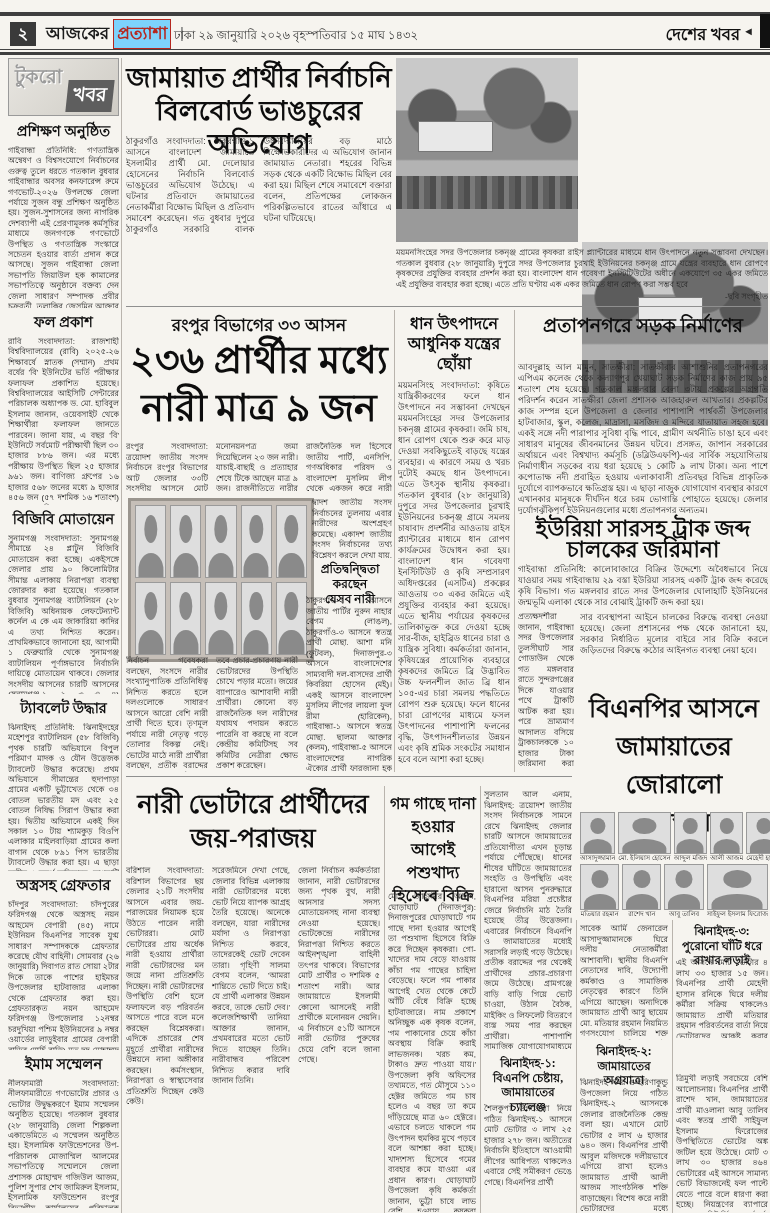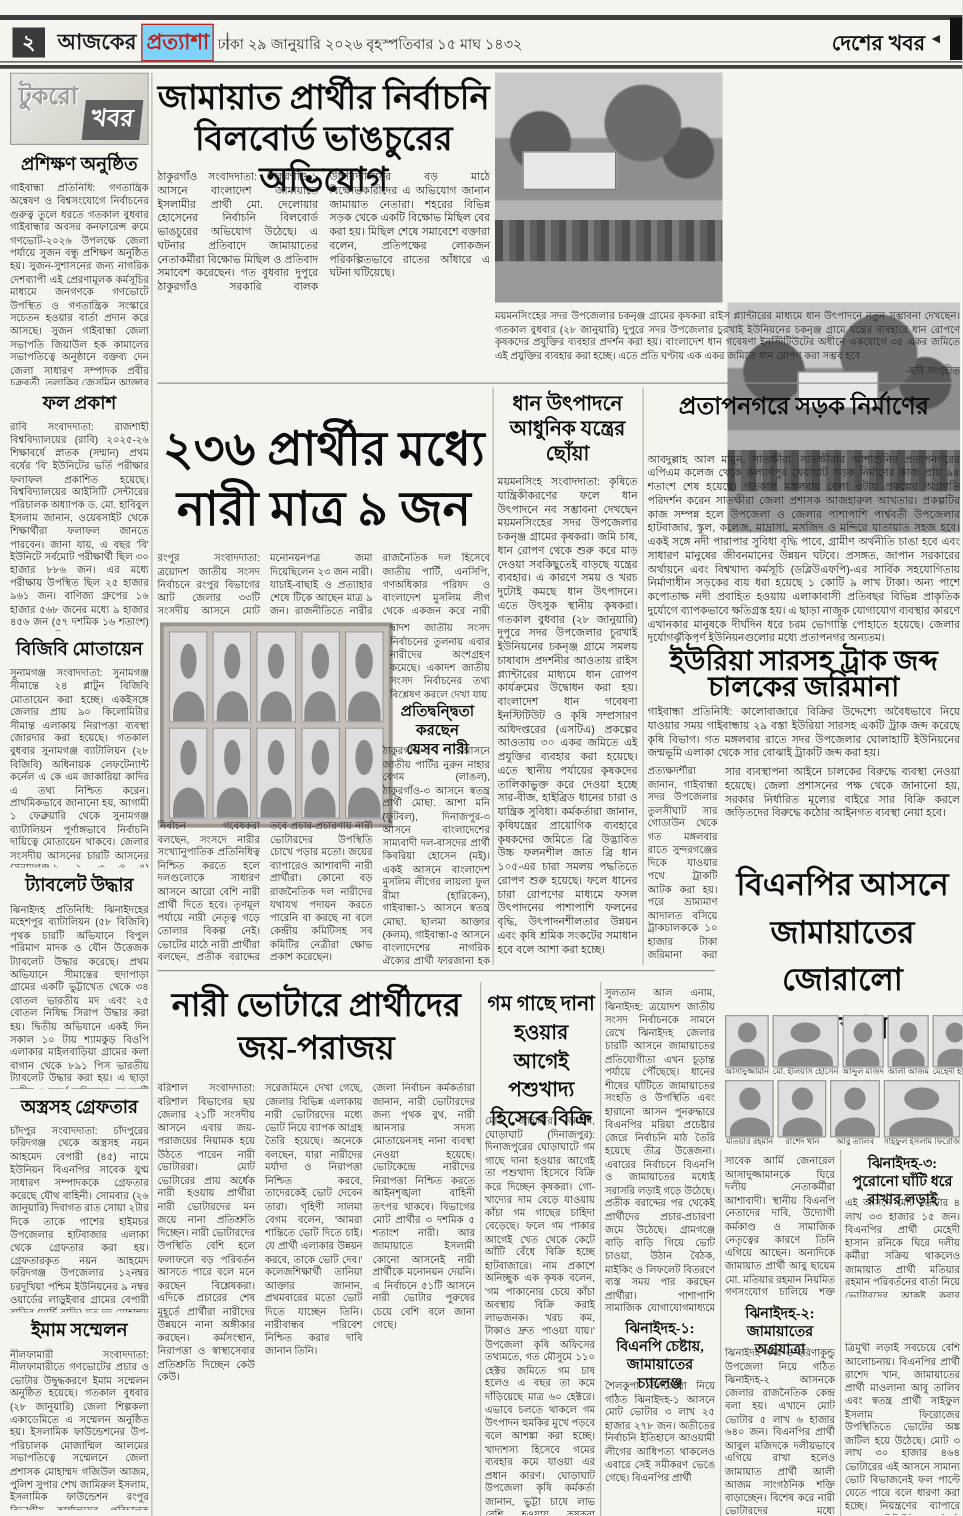--- a/index.html
+++ b/index.html
@@ -104,20 +104,21 @@
   </div>
   <div class="abs photo" style="left:582px;top:58px;width:186px;height:184px;">
     <span class="banner" style="left:30%;top:30%;width:34%;height:15%;"></span>
     <span class="crowd"></span>
   </div>
   <div class="abs bt" style="left:396px;top:248px;width:372px;height:46px;font-size:8px;line-height:10.5px;">ময়মনসিংহের সদর উপজেলার চকনৃঞ্জ গ্রামের কৃষকরা রাইস প্ল্যান্টারের মাধ্যমে ধান উৎপাদনে নতুন সম্ভাবনা দেখছেন। গতকাল বুধবার (২৮ জানুয়ারি) দুপুরে সদর উপজেলার চুরখাই ইউনিয়নের চকনৃঞ্জ গ্রামে যন্ত্রের ব্যবহারে ধান রোপণে কৃষকদের প্রযুক্তির ব্যবহার প্রদর্শন করা হয়। বাংলাদেশ ধান গবেষণা ইনস্টিটিউটের অধীনে একযোগে ৩৫ একর জমিতে এই প্রযুক্তির ব্যবহার করা হচ্ছে। এতে প্রতি ঘণ্টায় এক একর জমিতে ধান রোপণ করা সম্ভব হবে</div>
   <div class="abs credit" style="left:640px;top:290px;width:128px;">-ছবি সংগৃহীত</div>
 
   <div class="hrule" style="left:126px;top:306px;width:642px;"></div>
 
+  <div class="abs kicker" style="left:126px;top:312px;width:266px;font-size:17px;">রংপুর বিভাগের ৩৩ আসন</div>
   <div class="abs headline" style="left:126px;top:336px;width:266px;font-size:38px;line-height:48px;">
     <div>২৩৬ প্রার্থীর মধ্যে</div>
     <div>নারী মাত্র ৯ জন</div>
   </div>
   <div class="abs bt-sm" style="left:126px;top:442px;width:82px;height:52px;">রংপুর সংবাদদাতা: ত্রয়োদশ জাতীয় সংসদ নির্বাচনে রংপুর বিভাগের আট জেলার ৩৩টি সংসদীয় আসনে মোট ২৩৬ জন প্রার্থী প্রতিদ্বন্দ্বিতা করছেন। এর মধ্যে নারী প্রার্থী মাত্র ৯ জন।</div>
   <div class="abs bt-sm" style="left:216px;top:442px;width:82px;height:52px;">মনোনয়নপত্র জমা দিয়েছিলেন ২৩ জন নারী। যাচাই-বাছাই ও প্রত্যাহার শেষে টিকে আছেন মাত্র ৯ জন। রাজনীতিতে নারীর অংশগ্রহণ বাড়লেও এখনো তা কাঙ্ক্ষিত পর্যায়ে পৌঁছায়নি।</div>
   <div class="abs bt-sm" style="left:306px;top:442px;width:86px;height:52px;">রাজনৈতিক দল হিসেবে জাতীয় পার্টি, এনসিপি, গণঅধিকার পরিষদ ও বাংলাদেশ মুসলিম লীগ থেকে একজন করে নারী প্রার্থী মনোনয়ন পেয়েছেন। বিভাগে নারী প্রার্থী ৩৩ শতাংশ নয়, মাত্র ৩ দশমিক ৮১ শতাংশ।</div>
 
   <div class="abs collage" style="left:128px;top:498px;width:172px;height:150px;">
     <span class="portrait"></span>

